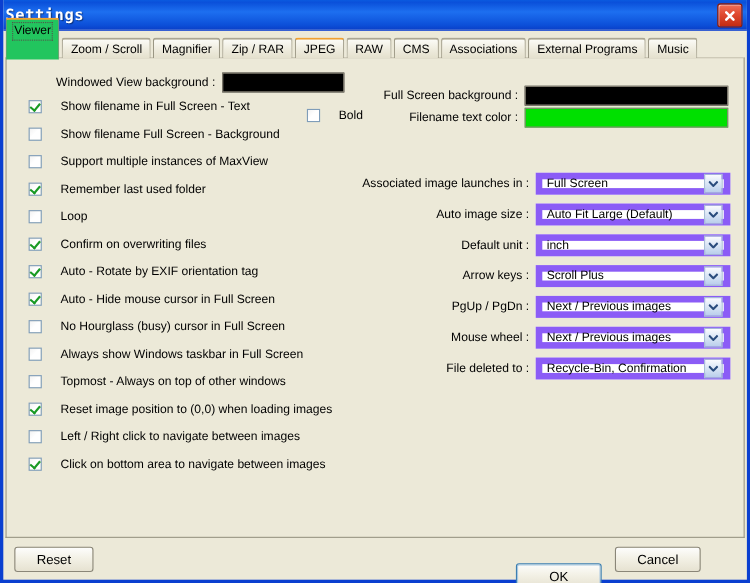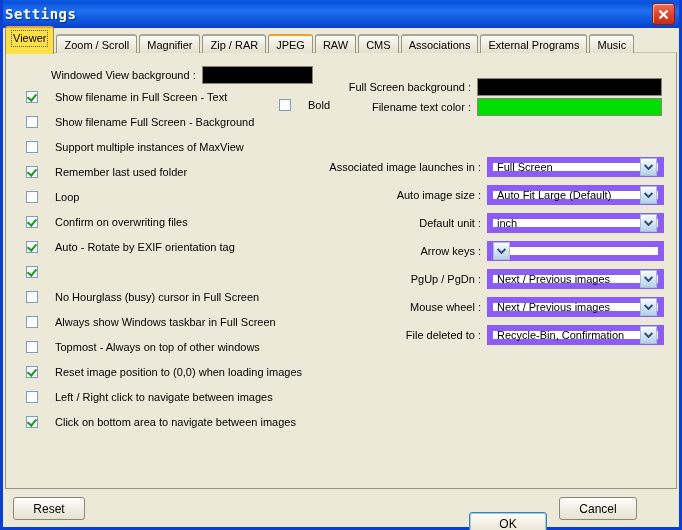--- a/index.html
+++ b/index.html
@@ -84,24 +84,24 @@
     border-bottom: none;
     border-top: 2px solid #aaa694;
     border-radius: 3px 3px 0 0;
     box-sizing: border-box;
     cursor: pointer;
     white-space: nowrap;
     position: relative;
   }
   .tab.accent { border-top-color: #f0a030; }
   .tab.active {
-    background: #fde047;
+    background: #22c55e;
     border-color: #8f8b79;
     border-top: 2px solid #f0a030;
-    height: 28px;
+    height: 38px;
     line-height: 20px;
     z-index: 5;
     margin-bottom: -1px;
   }
   .tab.active .tab-label {
     outline: 1px dotted #55534a;
     outline-offset: 1px;
     display: inline-block;
     line-height: 13px;
   }
@@ -334,20 +334,21 @@
         <div class="chk-row">
           <span class="chk on"></span>
           <span class="chk-label">Confirm on overwriting files</span>
         </div>
         <div class="chk-row">
           <span class="chk on"></span>
           <span class="chk-label">Auto - Rotate by EXIF orientation tag</span>
         </div>
         <div class="chk-row">
           <span class="chk on"></span>
+          <span class="chk-label">Auto - Hide mouse cursor in Full Screen</span>
         </div>
         <div class="chk-row">
           <span class="chk"></span>
           <span class="chk-label">No Hourglass (busy) cursor in Full Screen</span>
         </div>
         <div class="chk-row">
           <span class="chk"></span>
           <span class="chk-label">Always show Windows taskbar in Full Screen</span>
         </div>
         <div class="chk-row">
@@ -398,20 +399,21 @@
             <span class="combo-arrow">
               <svg width="9" height="6" viewBox="0 0 9 6">
                 <path d="M0.6 1 L4.5 5 L8.4 1" fill="none" stroke="#2a4c7d" stroke-width="1.9"></path>
               </svg>
             </span>
           </div>
         </div>
         <div class="combo-row">
           <span class="combo-label">Arrow keys :</span>
           <div class="combo">
+            <span class="combo-value">Scroll Plus</span>
             <span class="combo-arrow">
               <svg width="9" height="6" viewBox="0 0 9 6">
                 <path d="M0.6 1 L4.5 5 L8.4 1" fill="none" stroke="#2a4c7d" stroke-width="1.9"></path>
               </svg>
             </span>
           </div>
         </div>
         <div class="combo-row">
           <span class="combo-label">PgUp / PgDn :</span>
           <div class="combo">

